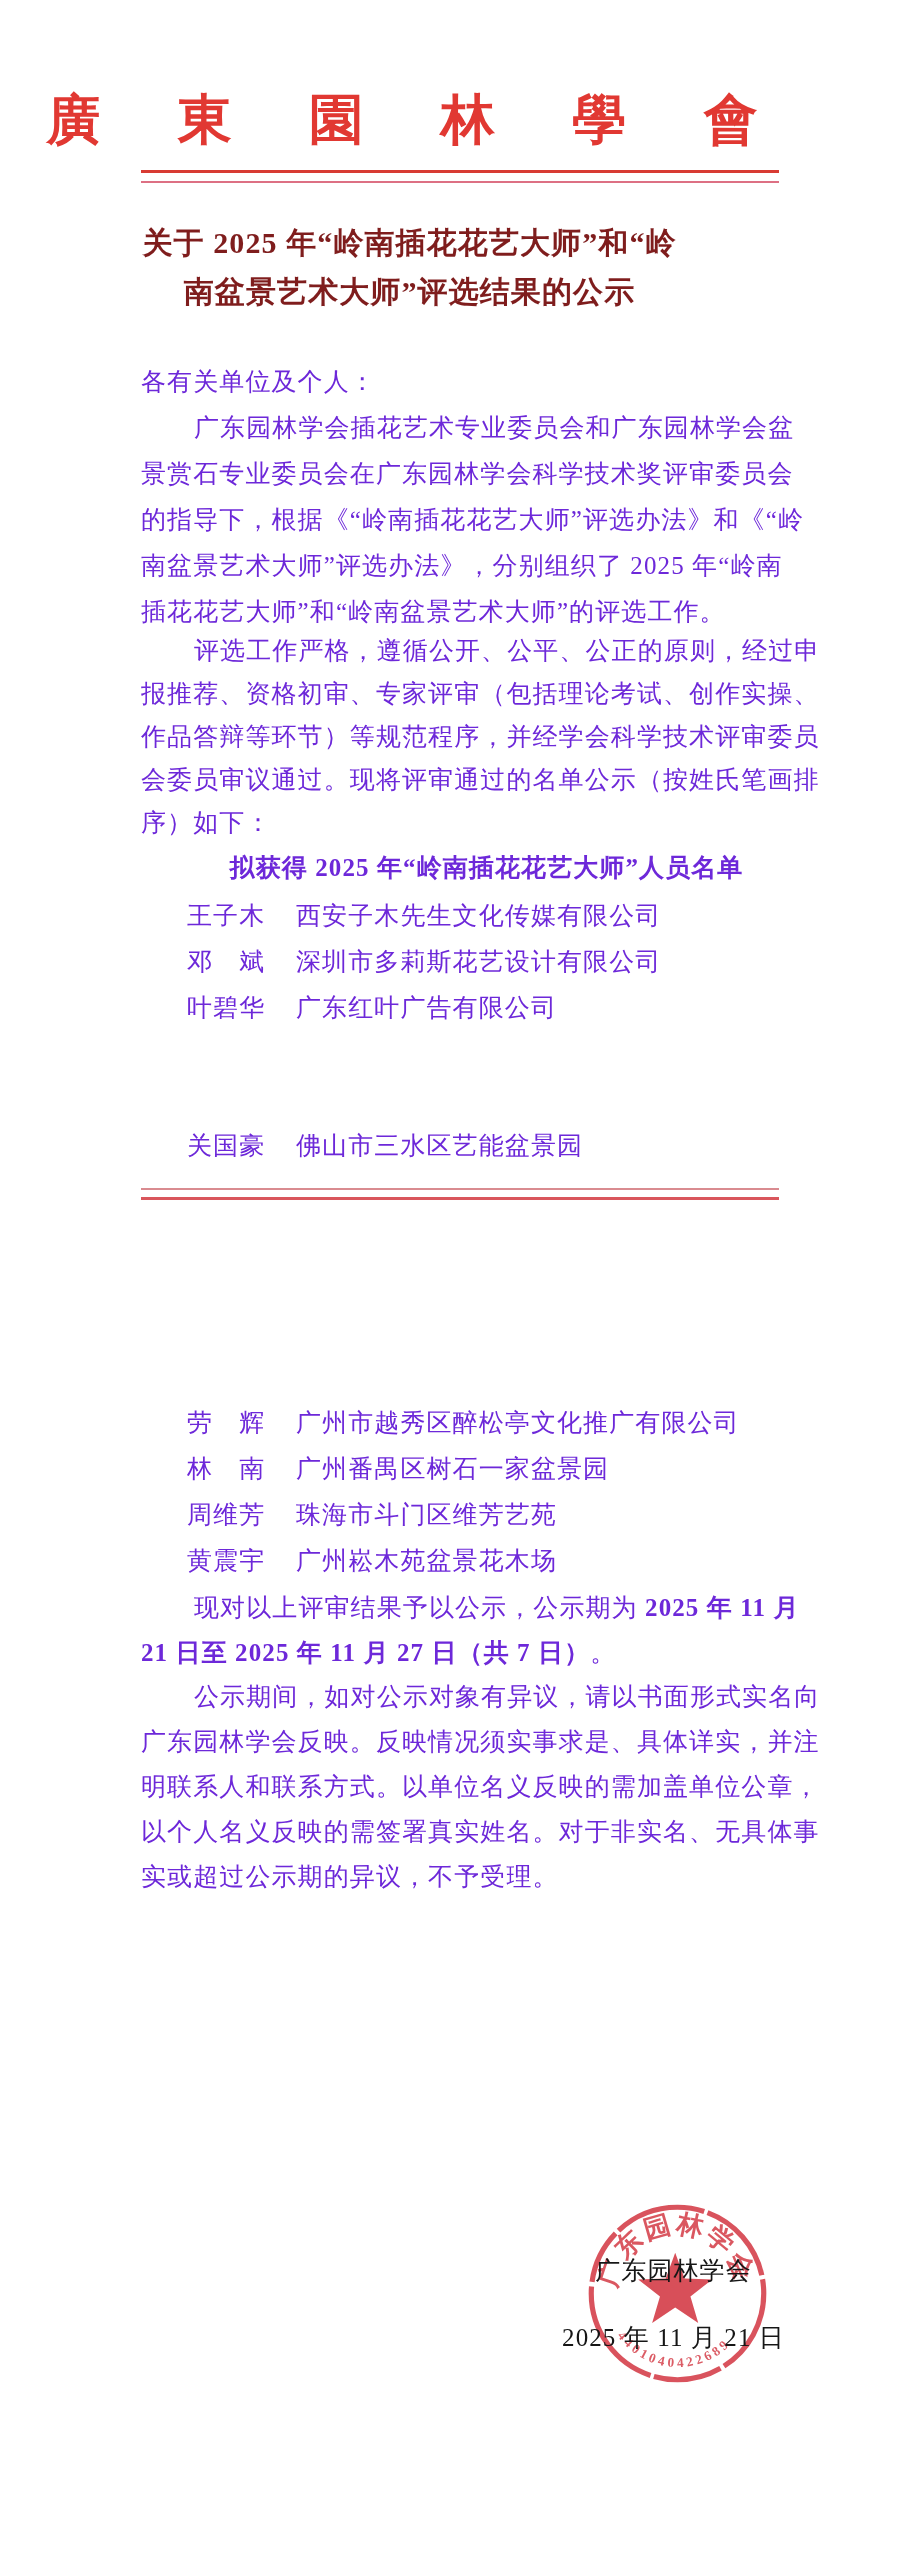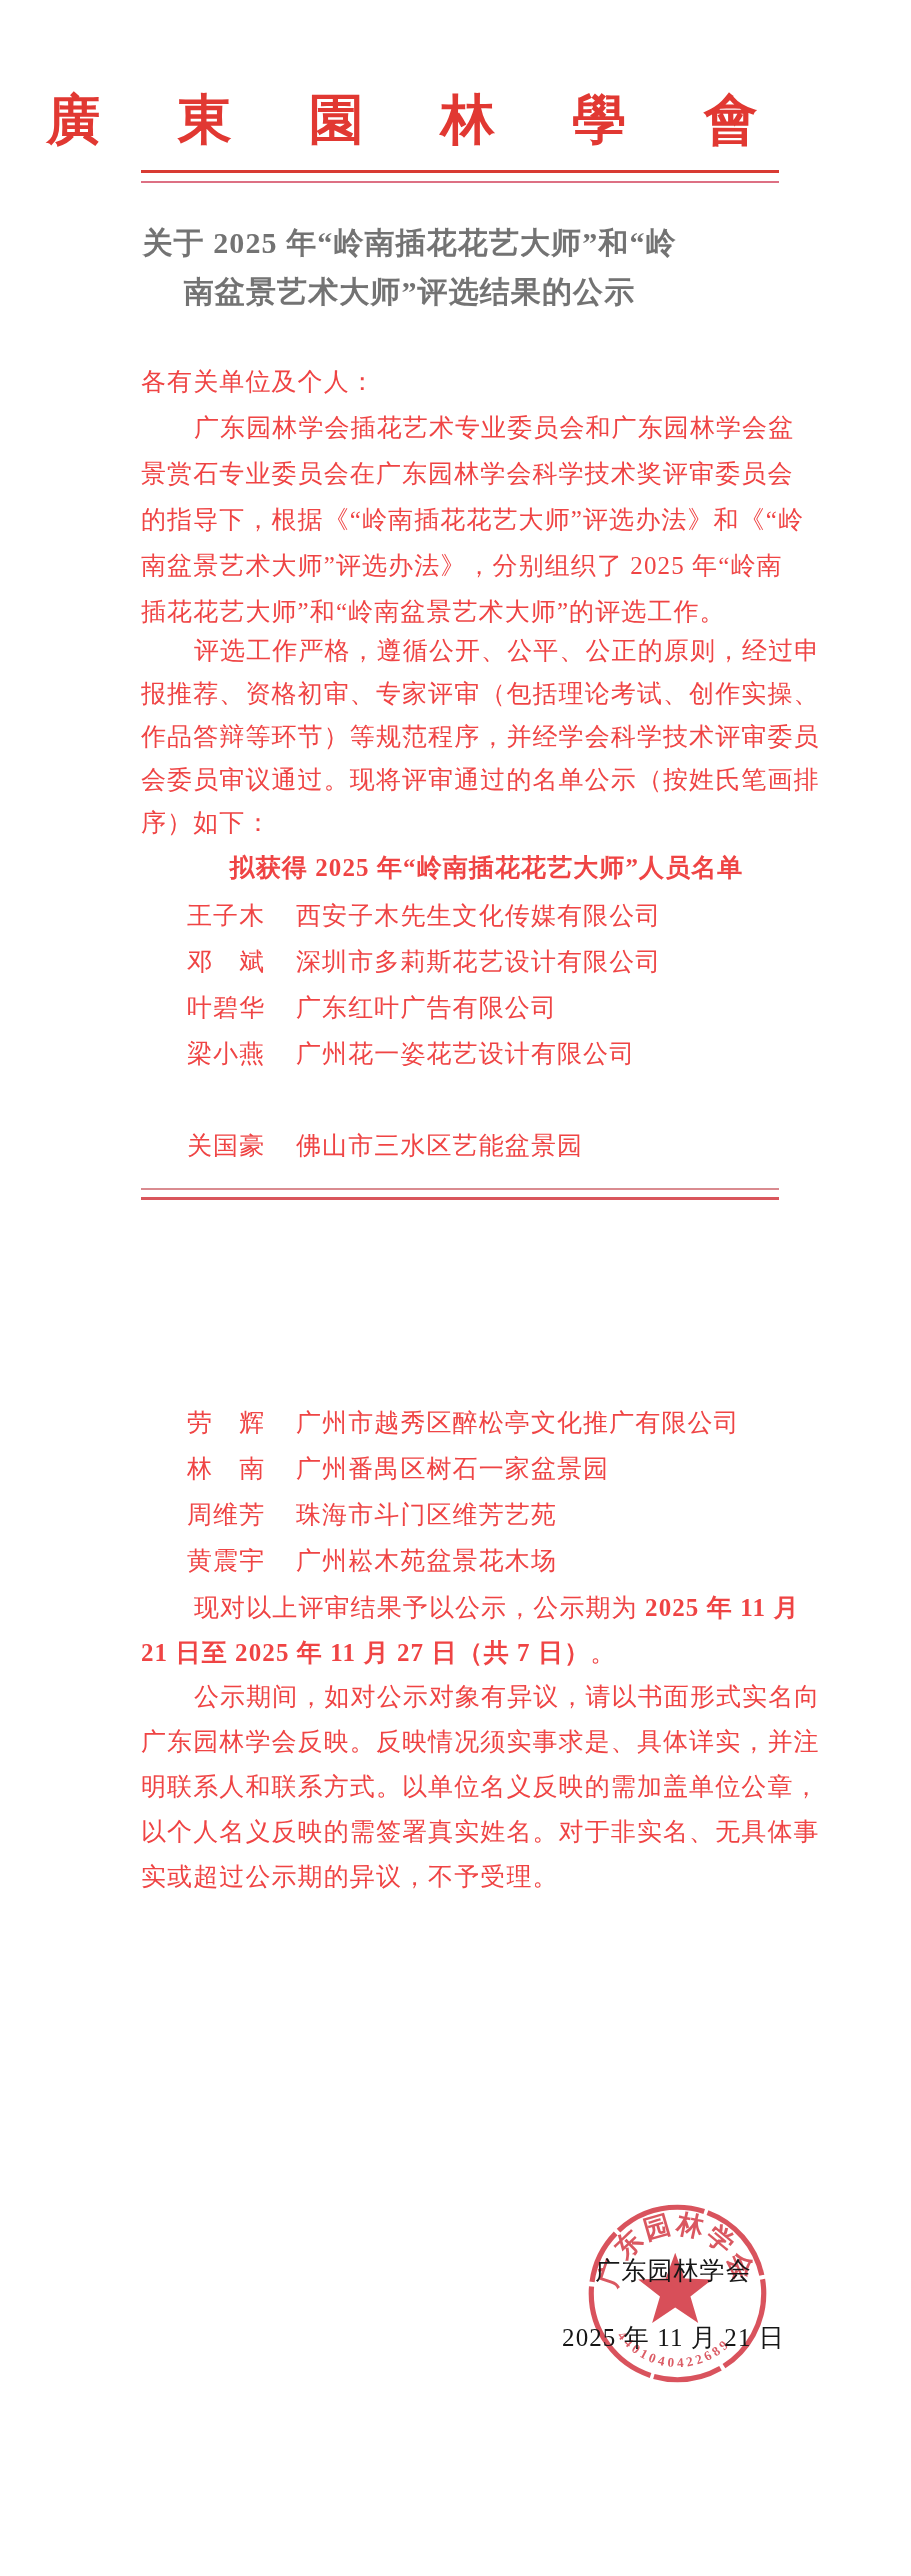--- a/index.html
+++ b/index.html
@@ -14,26 +14,26 @@
     font-size:54px; font-weight:bold; letter-spacing:32px; text-indent:17px;
     white-space:nowrap;
   }
   .rule { position:absolute; left:141px; width:638px; }
   .rule-thick { top:170px; height:3.4px; }
   .rule-thin  { top:181px; height:1.7px; }
   .pb-thin  { top:1188px; height:1.7px; }
   .pb-thick { top:1197px; height:3.4px; }
   .title-block {
     left:0; top:218px; width:100%; text-align:center;
-    font-size:30px; font-weight:bold; line-height:49px; color:#737373;
+    font-size:30px; font-weight:bold; line-height:49px; color:#7f1d1d;
     letter-spacing:1.1px; white-space:nowrap;
   }
   .body-block {
     position:absolute; left:141px; width:638px;
-    font-size:25px; letter-spacing:1.1px; color:#ef4444;
+    font-size:25px; letter-spacing:1.1px; color:#6d28d9;
   }
   .lh81 { line-height:46px; }
   .lh80 { line-height:46px; }
   .lh78 { line-height:45px; }
   .lh75 { line-height:43px; }
   .line { white-space:nowrap; }
   .ind { text-indent:53px; }
   .bold { font-weight:bold;text-align:center; }
   .name-row { padding-left:46px; white-space:nowrap; }
   .name { display:inline-block; width:80px; white-space:nowrap; }
@@ -85,23 +85,20 @@
   <div class="body-block lh80" style="top:893px;">
     <div class="name-row">
       <span class="name">王子木</span><span class="org">西安子木先生文化传媒有限公司</span>
     </div>
     <div class="name-row">
       <span class="name">邓　斌</span><span class="org">深圳市多莉斯花艺设计有限公司</span>
     </div>
     <div class="name-row">
       <span class="name">叶碧华</span><span class="org">广东红叶广告有限公司</span>
     </div>
-    <div class="name-row">
-      <span class="name">梁小燕</span><span class="org">广州花一姿花艺设计有限公司</span>
-    </div>
   </div>
 
   <div class="body-block lh80" style="top:1123px;">
     <div class="name-row">
       <span class="name">关国豪</span><span class="org">佛山市三水区艺能盆景园</span>
     </div>
   </div>
 
   <div class="rule pb-thin" style="background-color: rgb(217, 139, 144);"></div>
   <div class="rule pb-thick" style="background-color: rgb(217, 86, 92);"></div>

